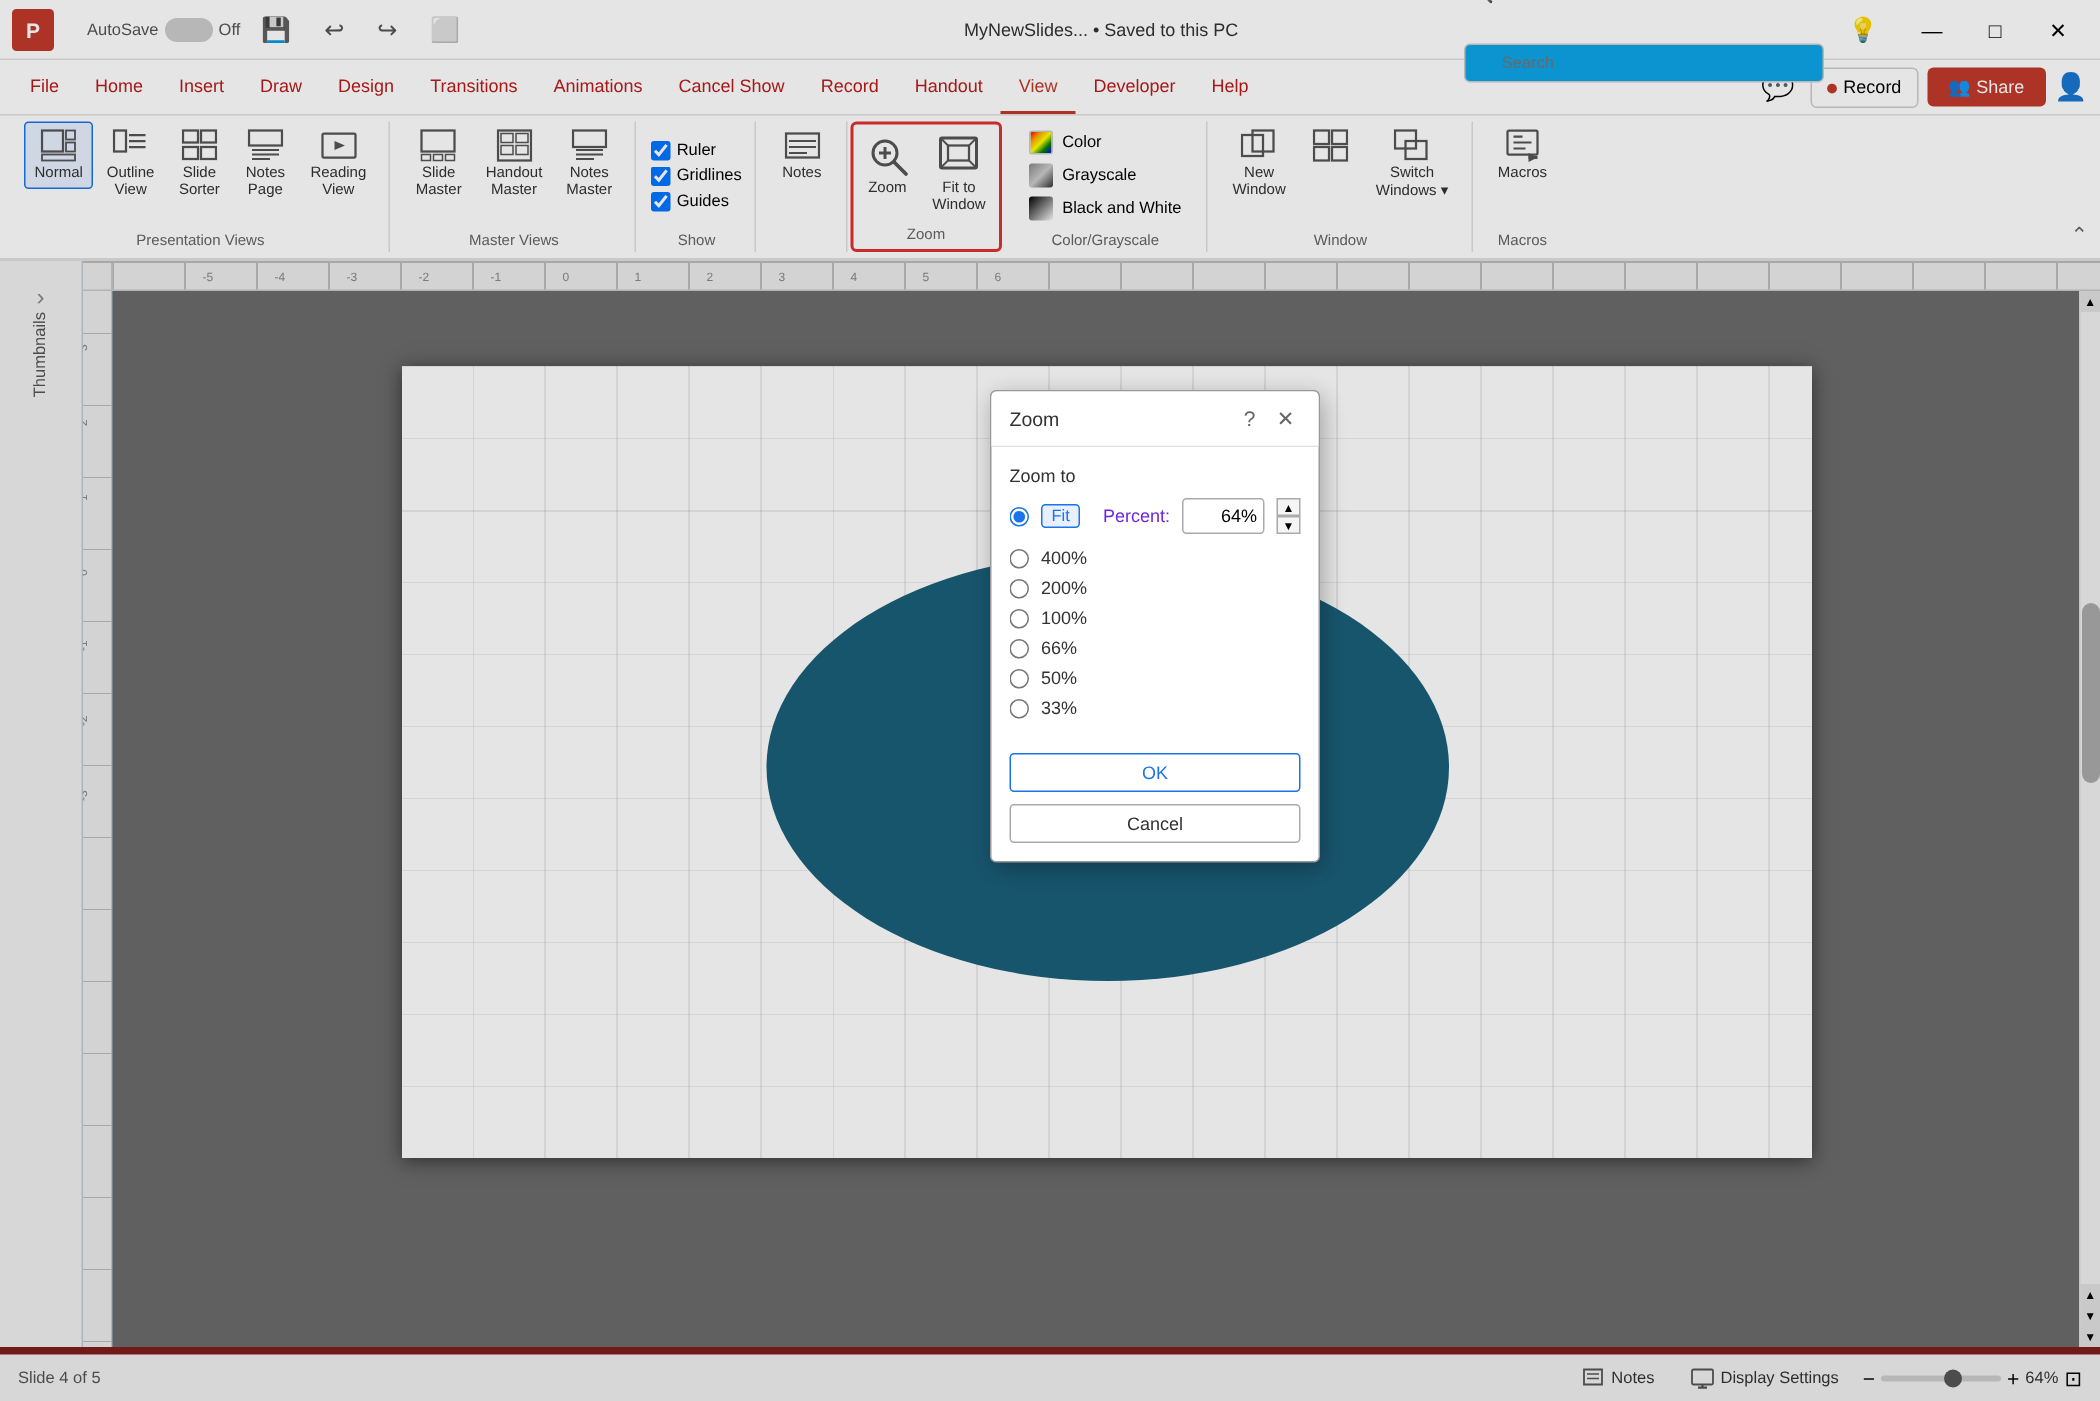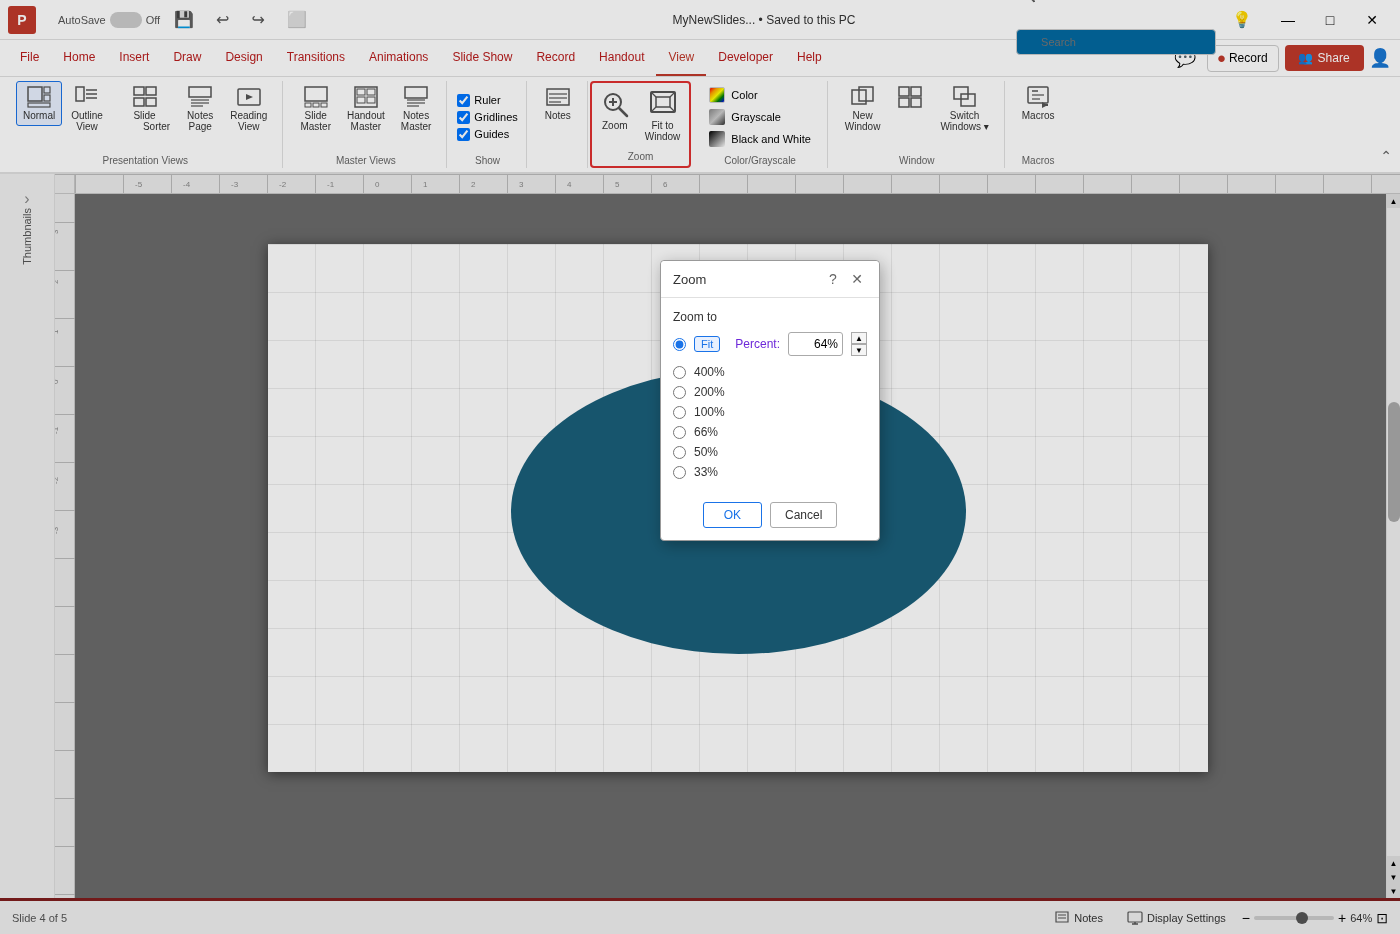--- a/index.html
+++ b/index.html
@@ -14,21 +14,21 @@
       padding: 0 8px;
       border-bottom: 1px solid #e0e0e0;
     }
     .title-bar-left { display: flex; align-items: center; gap: 6px; flex: 1; }
     .app-icon { width: 28px; height: 28px; background: #c0392b; border-radius: 3px; display: flex; align-items: center; justify-content: center; color: white; font-weight: bold; font-size: 14px; }
     .autosave { display: flex; align-items: center; gap: 4px; font-size: 11px; color: #555; margin-left: 16px; }
     .toggle { width: 32px; height: 16px; background: #ccc; border-radius: 8px; position: relative; display: inline-block; }
     .toggle-label { font-size: 11px; color: #555; }
     .title-bar-center { flex: 1; text-align: center; font-size: 12px; color: #333; }
     .title-bar-right { display: flex; align-items: center; gap: 8px; }
-    .search-box { width: 200px; height: 26px; border: 1px solid #ccc; border-radius: 4px; padding: 0 8px 0 24px; font-size: 11px; background: #0369a1; margin-top: 44px; }
+    .search-box { width: 240px; height: 26px; border: 1px solid #ccc; border-radius: 4px; padding: 0 8px 0 24px; font-size: 11px; background: #0ea5e9; margin-top: 44px; }
     .title-btn { background: none; border: none; cursor: pointer; color: #555; font-size: 16px; padding: 4px 8px; }
     .window-controls { display: flex; gap: 2px; }
     .win-btn { width: 40px; height: 30px; border: none; background: none; cursor: pointer; font-size: 14px; display: flex; align-items: center; justify-content: center; }
     .ribbon-tabs { display: flex; height: 36px; padding: 0 8px; border-bottom: 1px solid #e0e0e0; }
     .ribbon-tab { padding: 0 12px; display: flex; align-items: center; cursor: pointer; font-size: 12px; color: #b91c1c; border-bottom: 2px solid transparent; height: 100%; }
     .ribbon-tab.active { color: #c0392b; border-bottom: 2px solid #c0392b; font-weight: 500; }
     .ribbon-content { display: flex; height: 95px; padding: 4px 8px; align-items: stretch; gap: 2px; }
     .ribbon-group { display: flex; flex-direction: column; align-items: center; padding: 0 8px; border-right: 1px solid #e0e0e0; }
     .ribbon-group:last-child { border-right: none; }
     .ribbon-group-items { display: flex; align-items: flex-start; gap: 2px; flex: 1; }
@@ -40,21 +40,21 @@
     
     .zoom-highlight { border: 2px solid #e03030; border-radius: 4px; padding: 2px; }
     .checkbox-item { display: flex; align-items: center; gap: 4px; font-size: 11px; cursor: pointer; }
     .checkbox-item input { margin: 0; }
     .color-btn { display: flex; align-items: center; gap: 6px; padding: 2px 8px; cursor: pointer; font-size: 11px; border-radius: 3px; }
     .color-swatch { width: 16px; height: 16px; border-radius: 2px; }
 
     .record-btn { background: #c0392b; color: white; border: none; border-radius: 4px; padding: 6px 14px; font-size: 12px; cursor: pointer; display: flex; align-items: center; gap: 4px; }
 
     
-    .status-bar { height: 36px; background: #f0f0f0; border-top: 3px solid #7f1d1d; display: flex; align-items: center; padding: 0 12px; gap: 16px; }
+    .status-bar { height: 36px; background: #f0f0f0; border-top: 5px solid #7f1d1d; display: flex; align-items: center; padding: 0 12px; gap: 16px; }
     .status-bar-left { flex: 1; font-size: 11px; color: #555; }
     .status-bar-right { display: flex; align-items: center; gap: 8px; }
     .notes-btn { display: flex; align-items: center; gap: 4px; font-size: 11px; color: #333; cursor: pointer; padding: 4px 8px; border-radius: 3px; }
     .display-settings-btn { display: flex; align-items: center; gap: 4px; font-size: 11px; color: #333; cursor: pointer; padding: 4px 8px; border-radius: 3px; }
     .zoom-controls { display: flex; align-items: center; gap: 4px; }
     .zoom-slider { width: 80px; height: 4px; background: #ccc; border-radius: 2px; position: relative; cursor: pointer; }
     .zoom-slider-thumb { width: 12px; height: 12px; background: #555; border-radius: 50%; position: absolute; top: -4px; left: 60%; transform: translateX(-50%); }
     .zoom-percent { font-size: 11px; color: #333; }
 
     
@@ -66,21 +66,21 @@
     .dialog-ctrl-btn { width: 20px; height: 20px; border: none; background: none; cursor: pointer; font-size: 14px; color: #666; border-radius: 3px; display: flex; align-items: center; justify-content: center; }
     .dialog-body { padding: 12px; }
     .zoom-to-label { font-size: 12px; font-weight: 500; color: #333; margin-bottom: 8px; }
     .zoom-option { display: flex; align-items: center; gap: 8px; padding: 3px 0; font-size: 12px; color: #333; cursor: pointer; }
     .zoom-option input[type="radio"] { margin: 0; cursor: pointer; accent-color: #1a73e8; }
     .percent-row { display: flex; align-items: center; gap: 8px; margin-bottom: 8px; }
     .percent-label { font-size: 12px; color: #6d28d9; }
     .percent-input { width: 55px; height: 24px; border: 1px solid #aaa; border-radius: 3px; font-size: 12px; padding: 0 4px; text-align: right; }
     .percent-spinner { display: flex; flex-direction: column; }
     .spin-btn { width: 16px; height: 12px; border: 1px solid #aaa; background: #f5f5f5; font-size: 8px; cursor: pointer; display: flex; align-items: center; justify-content: center; }
-    .dialog-footer { display: flex; justify-content: center; gap: 8px; padding: 8px 12px 12px; }
+    .dialog-footer { display: flex; justify-content: center; gap: 8px; padding: 8px 12px 12px; flex-direction: column; }
     .btn-ok { padding: 5px 20px; background: #fff; border: 1px solid #1a73e8; color: #1a73e8; border-radius: 3px; font-size: 12px; cursor: pointer; }
     .btn-cancel { padding: 5px 14px; background: #fff; border: 1px solid #aaa; color: #333; border-radius: 3px; font-size: 12px; cursor: pointer; }
 
     
     .fit-radio-label { display: inline-flex; align-items: center; background: #e8f0fe; border: 1px solid #1a73e8; border-radius: 3px; padding: 1px 6px; font-size: 11px; color: #1a73e8; }
 
     .slide-shadow { box-shadow: 2px 4px 12px rgba(0,0,0,0.5); }
 
     
     .slide-grid {
@@ -154,21 +154,21 @@
 
     <div style="display:flex; align-items:stretch; border-bottom:1px solid #e0e0e0;">
       <div class="ribbon-tabs" style="flex:1; border-bottom:none;">
         <div class="ribbon-tab">File</div>
         <div class="ribbon-tab">Home</div>
         <div class="ribbon-tab">Insert</div>
         <div class="ribbon-tab">Draw</div>
         <div class="ribbon-tab">Design</div>
         <div class="ribbon-tab">Transitions</div>
         <div class="ribbon-tab">Animations</div>
-        <div class="ribbon-tab">Slide Show</div>
+        <div class="ribbon-tab">Cancel Show</div>
         <div class="ribbon-tab">Record</div>
         <div class="ribbon-tab">Handout</div>
         <div class="ribbon-tab active">View</div>
         <div class="ribbon-tab">Developer</div>
         <div class="ribbon-tab">Help</div>
       </div>
       <div style="display:flex; align-items:center; gap:6px; padding: 0 8px;">
         <button style="background:none;border:none;cursor:pointer;font-size:18px;padding:4px;">💬</button>
         <button style="display:flex;align-items:center;gap:4px;background:none;border:1px solid #ccc;border-radius:4px;padding:4px 10px;cursor:pointer;font-size:12px;">
           <span style="color:#c0392b;font-size:14px;">⏺</span>
@@ -206,21 +206,21 @@
             <span style="font-size:10px;">View</span>
           </div>
           <div class="ribbon-btn">
             <svg width="24" height="22" viewBox="0 0 24 22">
                 <rect x="1" y="1" width="10" height="8" fill="none" stroke="#555" stroke-width="1.5"></rect>
                 <rect x="13" y="1" width="10" height="8" fill="none" stroke="#555" stroke-width="1.5"></rect>
                 <rect x="1" y="12" width="10" height="8" fill="none" stroke="#555" stroke-width="1.5"></rect>
                 <rect x="13" y="12" width="10" height="8" fill="none" stroke="#555" stroke-width="1.5"></rect>
               </svg>
             <span style="font-size:10px;">Slide</span>
-            <span style="font-size:10px;margin-left:24px;">Sorter</span>
+            <span style="font-size:10px;">Sorter</span>
           </div>
           <div class="ribbon-btn">
             <svg width="24" height="22" viewBox="0 0 24 22">
                 <rect x="1" y="1" width="22" height="10" fill="none" stroke="#555" stroke-width="1.5"></rect>
                 <line x1="3" y1="14" x2="21" y2="14" stroke="#555" stroke-width="1.2"></line>
                 <line x1="3" y1="17" x2="21" y2="17" stroke="#555" stroke-width="1.2"></line>
                 <line x1="3" y1="20" x2="15" y2="20" stroke="#555" stroke-width="1.2"></line>
               </svg>
             <span style="font-size:10px;">Notes</span>
             <span style="font-size:10px;">Page</span>

